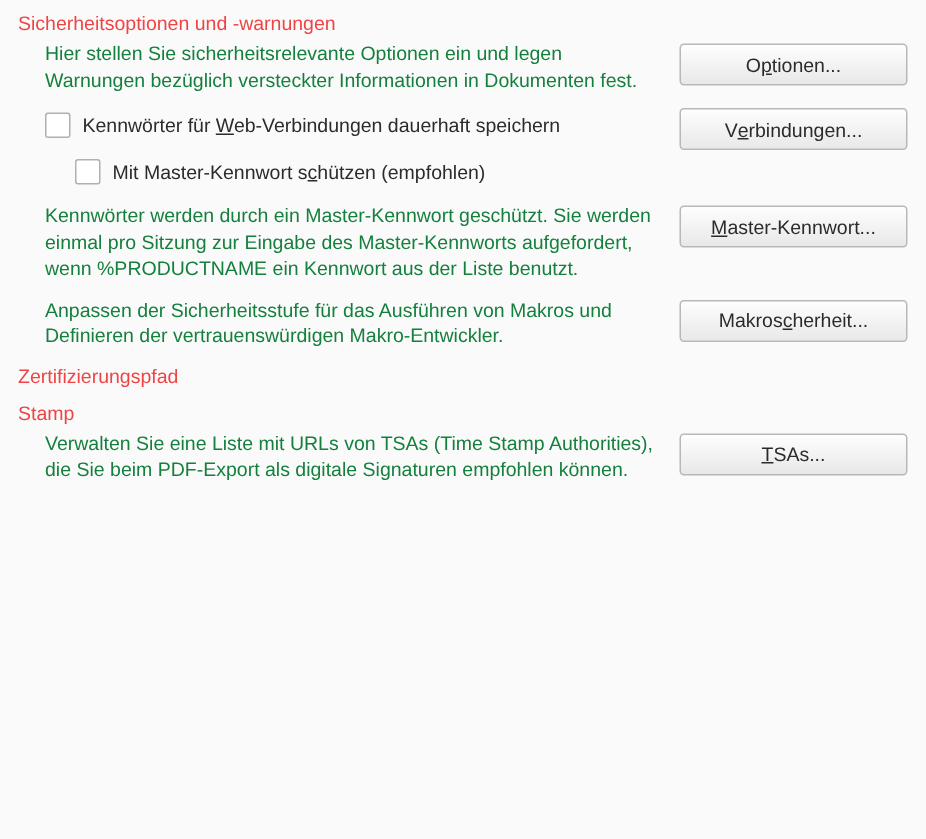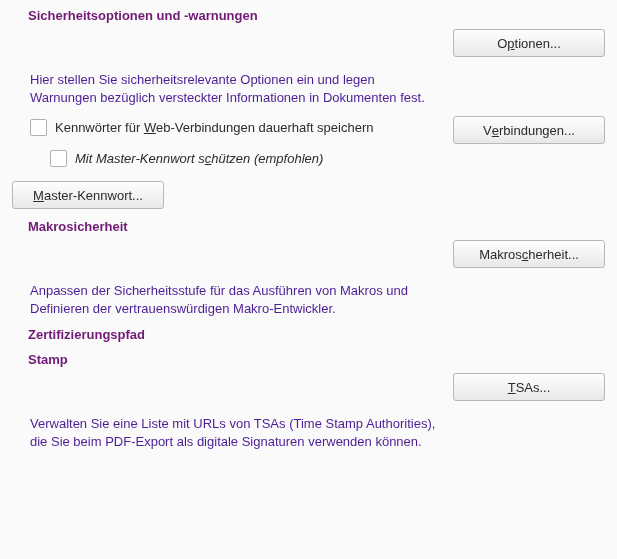--- a/index.html
+++ b/index.html
@@ -7,36 +7,34 @@
     margin: 0;
     padding: 8px 12px;
     font-family: "Segoe UI", "Liberation Sans", Arial, sans-serif;
     font-size: 13px;
     color: #2b2b2b;
     background: #fafafa;
     width: 617px;
   }
   .section { margin-bottom: 10px; }
   .section-title {
-    font-weight: bold;
+    font-weight: normal;
     margin-bottom: 4px;
-    color: #701a75;
-    margin-left: 16px;
+    color: #ef4444;
   }
   .row {
     display: flex;
     align-items: flex-start;
     gap: 10px;
   }
   .desc-col {
     flex: 1;
     padding-left: 18px;
     line-height: 1.35;
-    color: #4c1d95;
-    margin-top: 44px;
+    color: #15803d;
   }
   .btn-col {
     width: 152px;
     flex-shrink: 0;
     display: flex;
     align-items: flex-start;
     padding-top: 2px;
   }
   .btn {
     width: 100%;
@@ -55,21 +53,21 @@
     white-space: nowrap;
   }
   .checkbox-row {
     display: flex;
     align-items: center;
     gap: 8px;
     padding-left: 18px;
     margin-bottom: 6px;
     flex: 1;
   }
-  .checkbox-sub { padding-left: 38px; font-style: italic; }
+  .checkbox-sub { padding-left: 38px; }
   .cb {
     width: 17px;
     height: 17px;
     border: 1px solid #b0b0b0;
     border-radius: 2px;
     background: #fff;
     flex-shrink: 0;
     cursor: pointer;
   }
   .ul { text-decoration: underline; }
@@ -111,52 +109,52 @@
 
   <div class="spacer-row">
     <label class="checkbox-row checkbox-sub">
       <span class="cb"></span>
       <span><span>Mit Master-Kennwort s</span><span class="ul">c</span><span>hützen (empfohlen)</span></span>
     </label>
     <div class="btn-col"></div>
   </div>
 
   <div class="row">
+    <div class="desc-col">Kennwörter werden durch ein Master-Kennwort geschützt. Sie werden einmal pro Sitzung zur Eingabe des Master-Kennworts aufgefordert, wenn %PRODUCTNAME ein Kennwort aus der Liste benutzt.</div>
     <div class="btn-col">
       <button class="btn">
           <span></span>
           <span class="ul">M</span>
           <span>aster-Kennwort...</span>
         </button>
     </div>
   </div>
 </div>
 
 <div class="section">
-  <div class="section-title">Makrosicherheit</div>
   <div class="row">
     <div class="desc-col">Anpassen der Sicherheitsstufe für das Ausführen von Makros und Definieren der vertrauenswürdigen Makro-Entwickler.</div>
     <div class="btn-col">
       <button class="btn">
           <span>Makros</span>
           <span class="ul">c</span>
           <span>herheit...</span>
         </button>
     </div>
   </div>
 </div>
 
 <div class="section">
   <div class="section-title">Zertifizierungspfad</div>
 </div>
 
 <div class="section">
   <div class="section-title">Stamp</div>
   <div class="row">
-    <div class="desc-col">Verwalten Sie eine Liste mit URLs von TSAs (Time Stamp Authorities), die Sie beim PDF-Export als digitale Signaturen verwenden können.</div>
+    <div class="desc-col">Verwalten Sie eine Liste mit URLs von TSAs (Time Stamp Authorities), die Sie beim PDF-Export als digitale Signaturen empfohlen können.</div>
     <div class="btn-col">
       <button class="btn">
           <span></span>
           <span class="ul">T</span>
           <span>SAs...</span>
         </button>
     </div>
   </div>
 </div>
 

